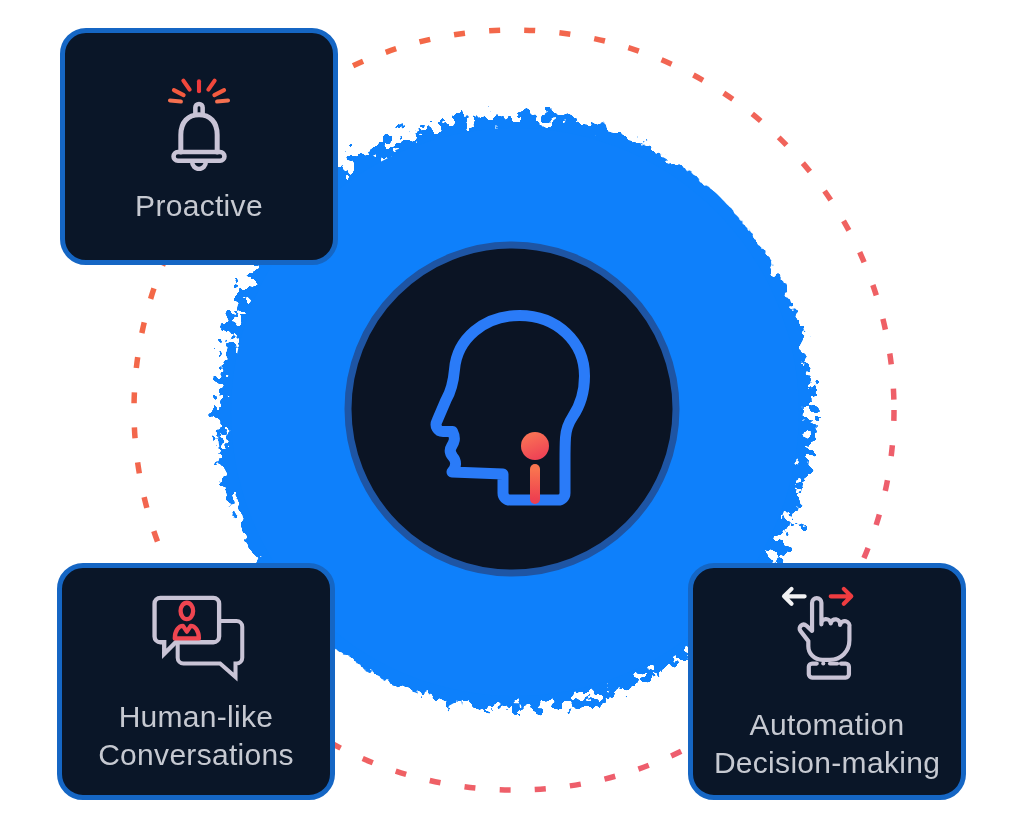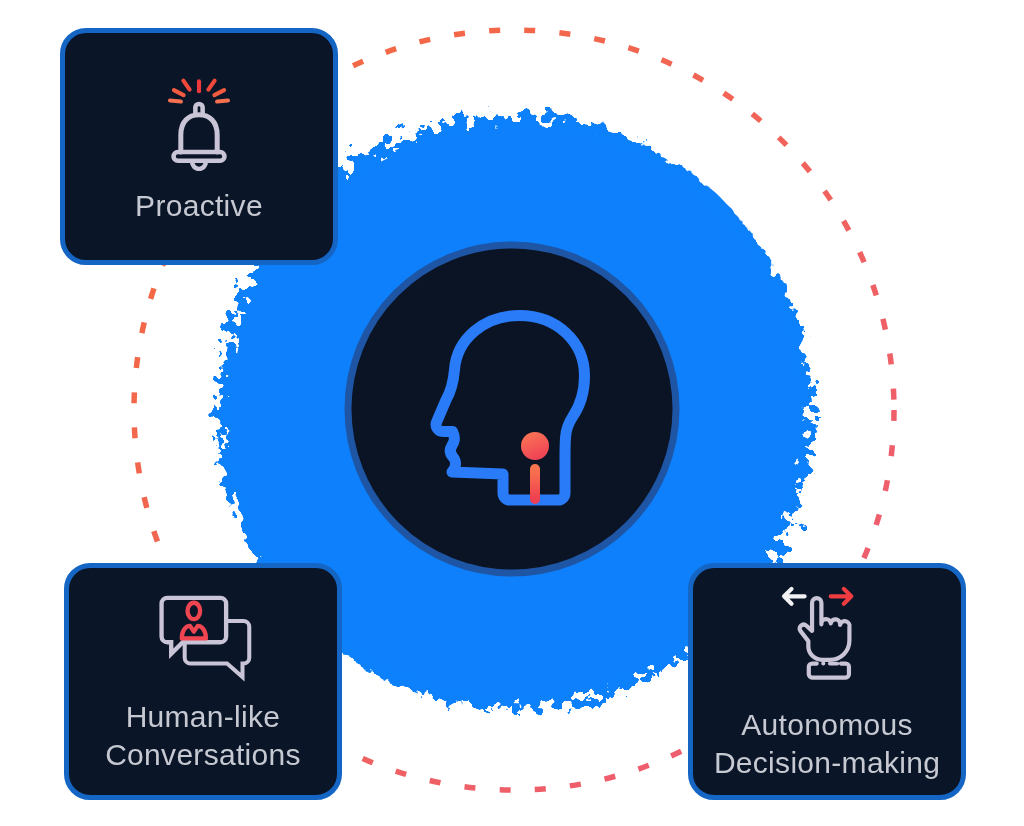--- a/index.html
+++ b/index.html
@@ -21,21 +21,21 @@
     border-radius: 26px;
     z-index: 5;
     display: flex;
     flex-direction: column;
     align-items: center;
     justify-content: center;
     gap: 16px;
   }
   .card-tl { left: 60px;  top: 28px; }
   .card-tr { left: 688px; top: 28px; }
-  .card-bl { left: 64px;  top: 563px; }
+  .card-bl { left: 57px;  top: 563px; }
   .card-br { left: 688px; top: 563px; }
   .card .icon-wrap { display: flex; align-items: center; justify-content: center; }
   .card .label {
     color: #c6c9d1;
     font-size: 30px;
     line-height: 1.26;
     text-align: center;
     white-space: pre-line;
     letter-spacing: 0.3px;
   }
@@ -150,17 +150,17 @@
           <path d="M44 22 a5 5 0 0 1 10 0 V45 a5 5 0 0 1 10 -1 a5 5 0 0 1 10 1.5 a5 5 0 0 1 10 2.5
                    V62 c0 12 -9 21 -21 21 H55 c-8.5 0 -15 -6.5 -15 -14.5 v-5.5 l-8.5 -11
                    c-3 -4 2.5 -9 6.5 -5.5 l6 5.5 V22 Z" stroke="#c9c4d6" stroke-width="4.5"></path>
 
           <path d="M49 87 h-5 a3.5 3.5 0 0 0 -3.5 3.5 v8 a3.5 3.5 0 0 0 3.5 3.5 h36 a3.5 3.5 0 0 0 3.5 -3.5 v-8 a3.5 3.5 0 0 0 -3.5 -3.5 h-5" stroke="#c9c4d6" stroke-width="4.5"></path>
           <path d="M63 87 h8" stroke="#c9c4d6" stroke-width="4"></path>
         </g>
         <circle cx="56" cy="87" r="2.2" fill="#c9c4d6"></circle>
       </svg>
     </span>
-    <span class="label">Autonomous
+    <span class="label">Automation
 Decision-making</span>
   </div>
 
 </div>
 
 </body></html>

